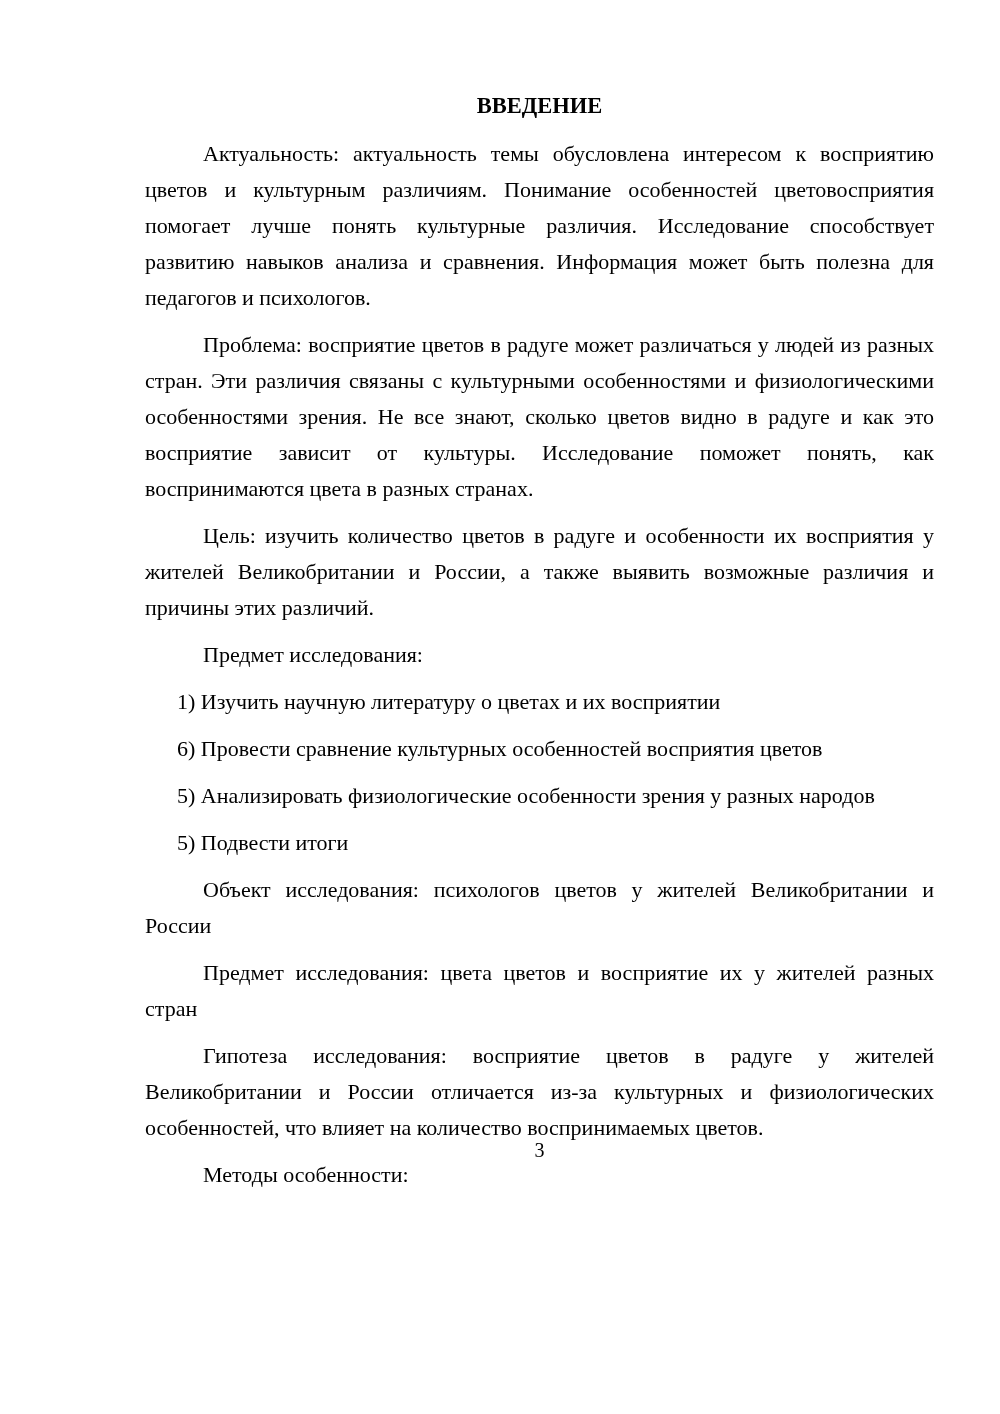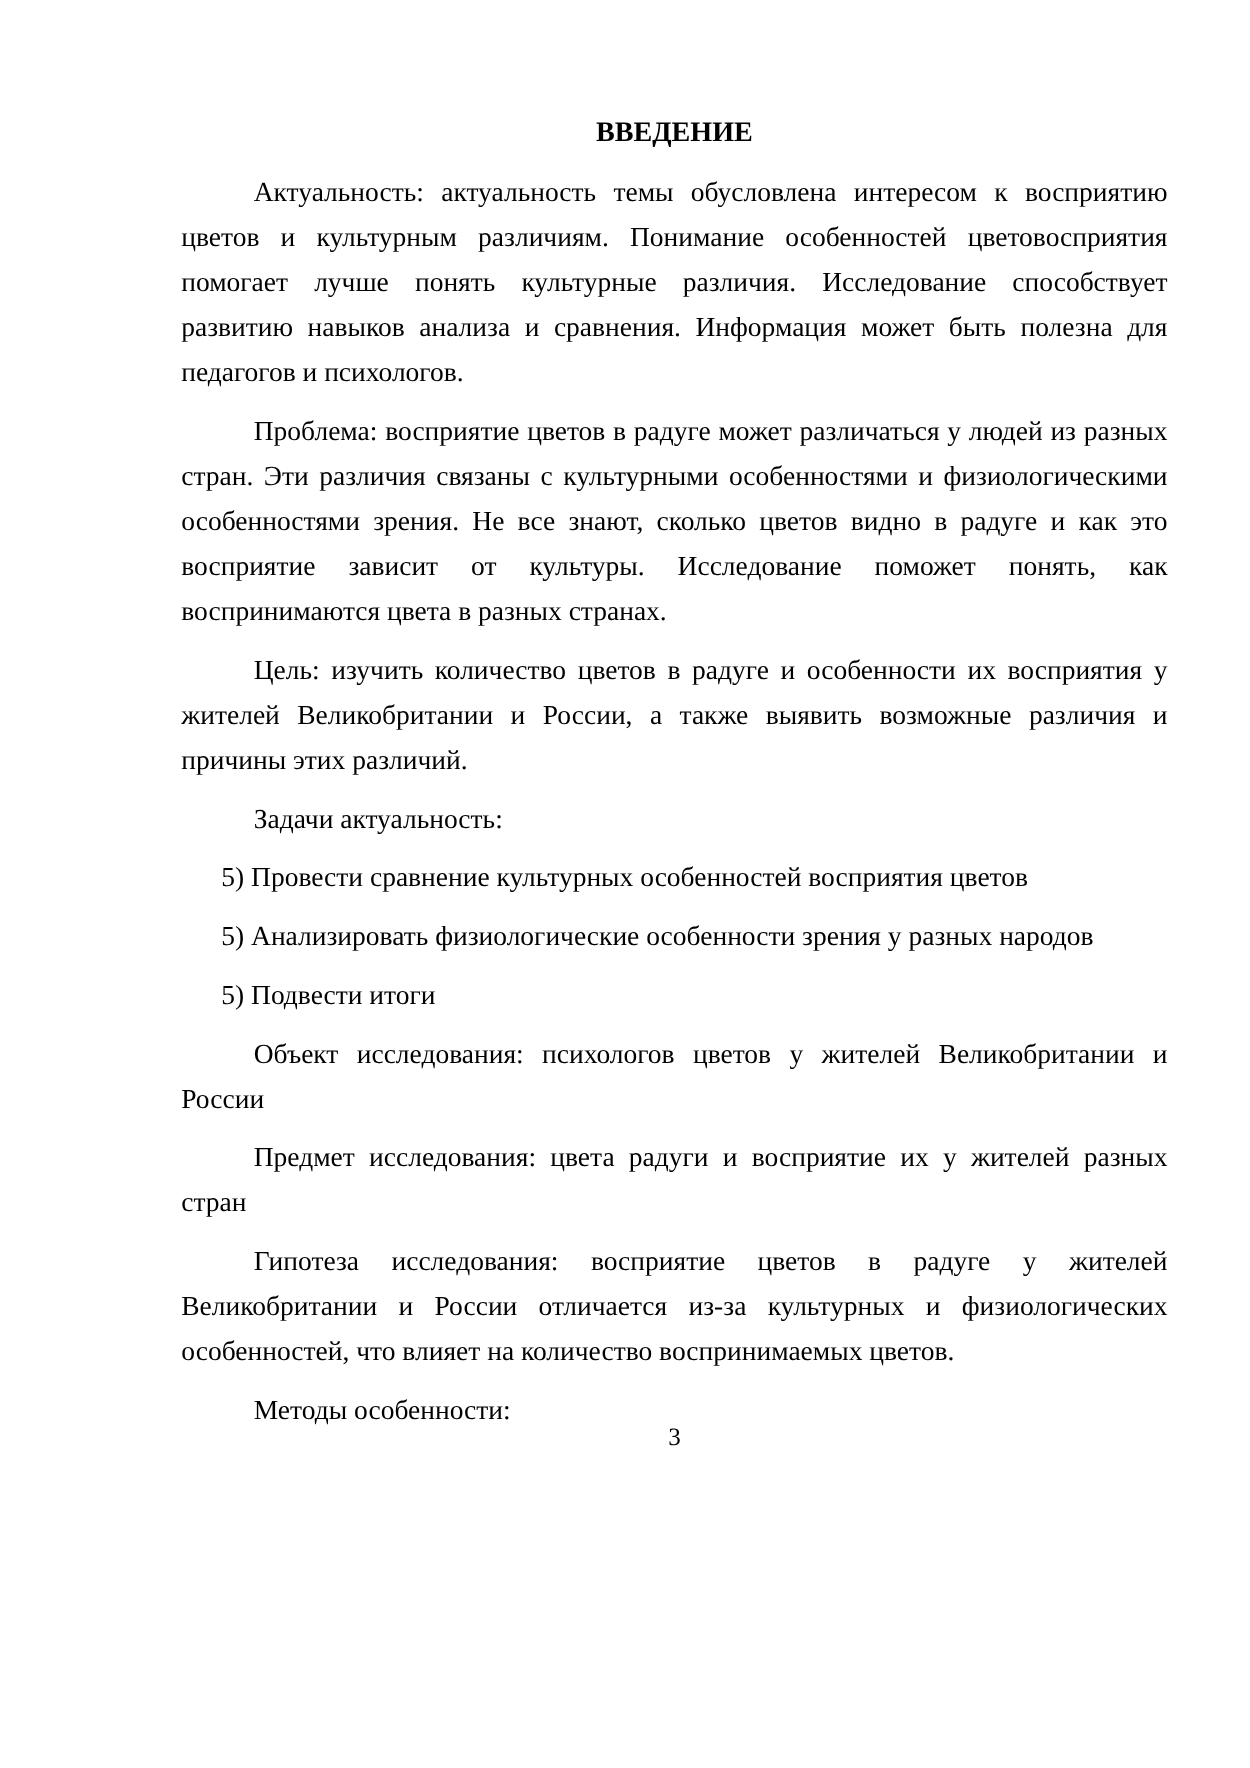--- a/index.html
+++ b/index.html
@@ -53,33 +53,34 @@
 <div class="page">
 
   <h1 class="doc-title">ВВЕДЕНИЕ</h1>
 
   <p class="para body-indent">Актуальность: актуальность темы обусловлена интересом к восприятию цветов и культурным различиям. Понимание особенностей цветовосприятия помогает лучше понять культурные различия. Исследование способствует развитию навыков анализа и сравнения. Информация может быть полезна для педагогов и психологов.</p>
 
   <p class="para body-indent">Проблема: восприятие цветов в радуге может различаться у людей из разных стран. Эти различия связаны с культурными особенностями и физиологическими особенностями зрения. Не все знают, сколько цветов видно в радуге и как это восприятие зависит от культуры. Исследование поможет понять, как воспринимаются цвета в разных странах.</p>
 
   <p class="para body-indent">Цель: изучить количество цветов в радуге и особенности их восприятия у жителей Великобритании и России, а также выявить возможные различия и причины этих различий.</p>
 
-  <p class="para body-indent">Задачи актуальность:</p>
+  <p class="para body-indent">Предмет исследования:</p>
 
+  <p class="para list-indent">1) Изучить научную литературу о цветах и их восприятии</p>
 
-  <p class="para list-indent">5) Провести сравнение культурных особенностей восприятия цветов</p>
+  <p class="para list-indent">6) Провести сравнение культурных особенностей восприятия цветов</p>
 
   <p class="para list-indent">5) Анализировать физиологические особенности зрения у разных народов</p>
 
 
   <p class="para list-indent">5) Подвести итоги</p>
 
   <p class="para body-indent">Объект исследования: психологов цветов у жителей Великобритании и России</p>
 
-  <p class="para body-indent">Предмет исследования: цвета радуги и восприятие их у жителей разных стран</p>
+  <p class="para body-indent">Предмет исследования: цвета цветов и восприятие их у жителей разных стран</p>
 
   <p class="para body-indent">Гипотеза исследования: восприятие цветов в радуге у жителей Великобритании и России отличается из-за культурных и физиологических особенностей, что влияет на количество воспринимаемых цветов.</p>
 
   <p class="para body-indent">Методы особенности:</p>
 
   <div class="page-number">3</div>
 
 </div>
 
 </body></html>

